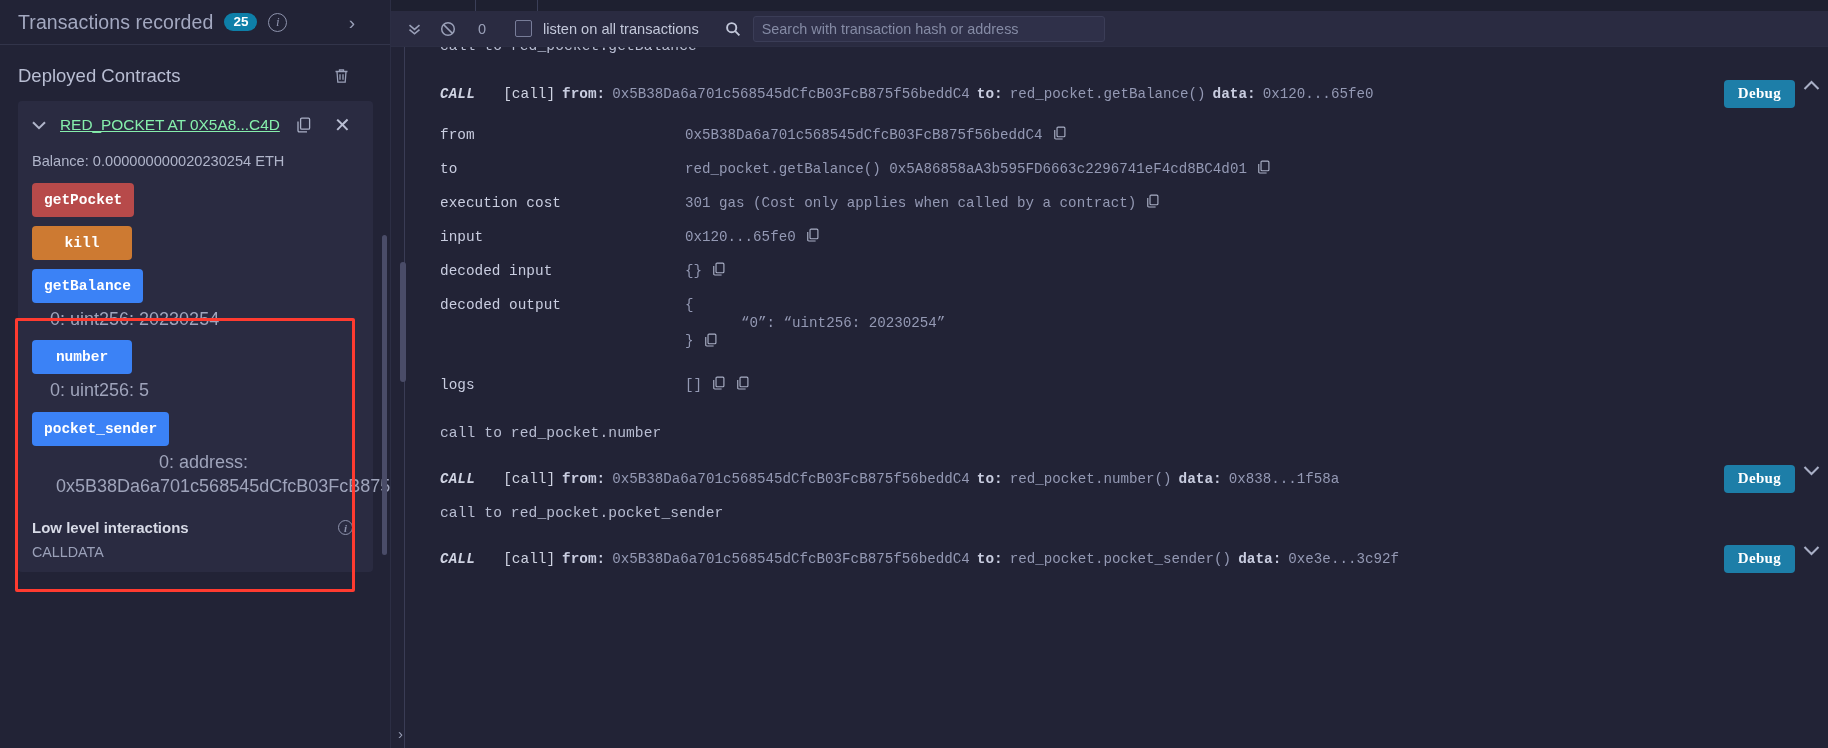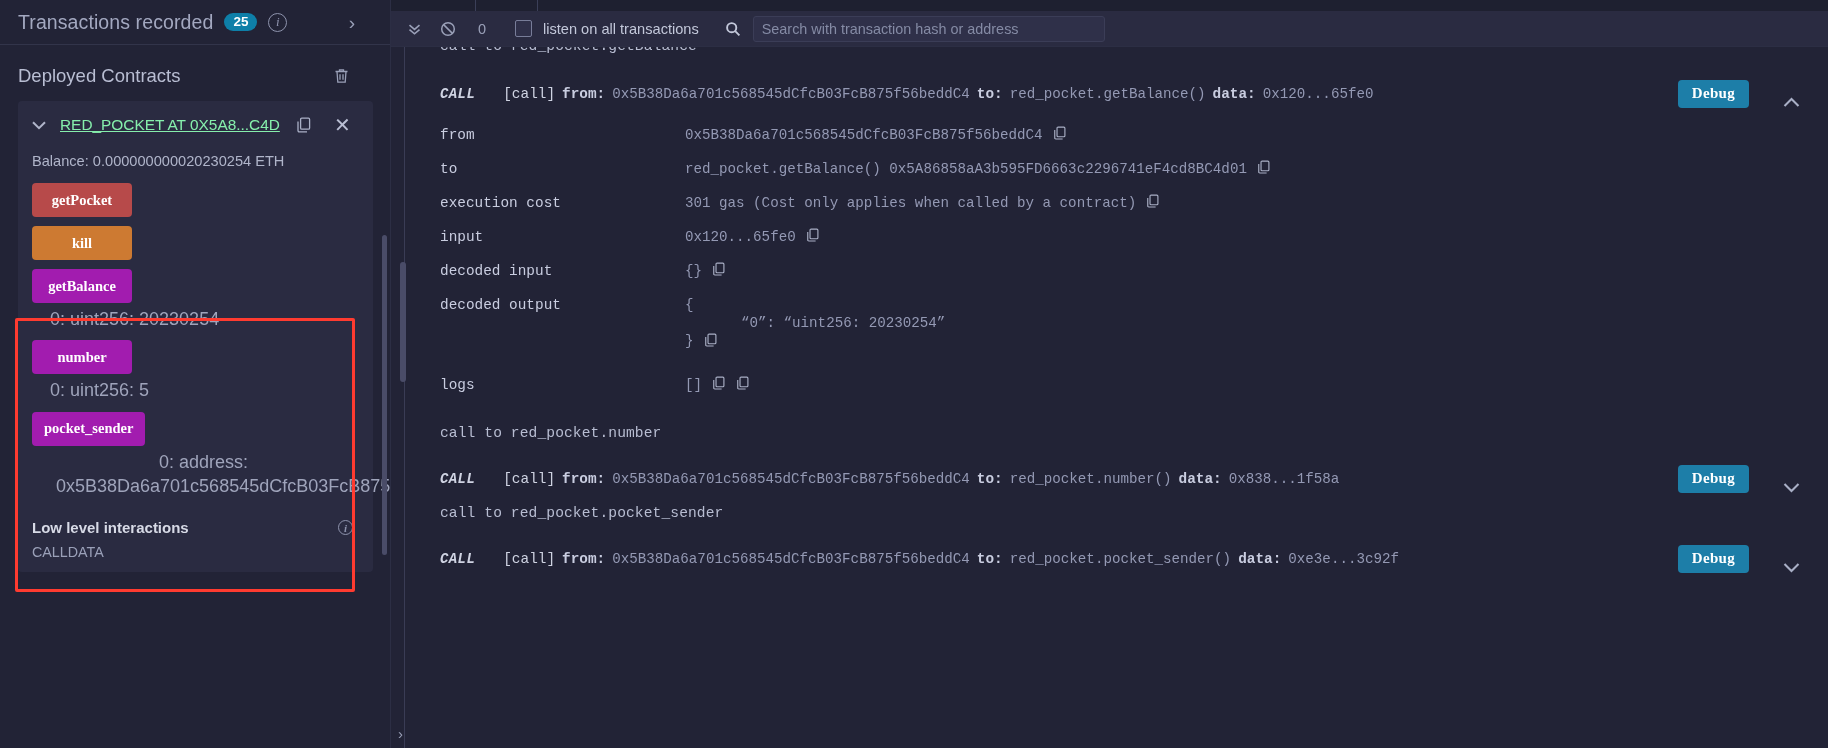--- a/index.html
+++ b/index.html
@@ -69,27 +69,27 @@
   }
   .copy-ic { color:#aab0c6; flex:0 0 auto; }
   .close-x { color:#b9bed3; font-size: 20px; line-height:1; margin-left: 8px; flex:0 0 auto;}
   .balance-row {
     font-size: 14.6px; color:#b0b5ca; padding: 6px 0 14px 14px;
   }
   .fn-btn {
     display:inline-flex; align-items:center; justify-content:center;
     border:none; border-radius:4px; color:#fff;
     font-size: 14.5px; font-weight: 700;
-    font-family:Liberation Serif, serif;
+    font-family:Liberation Mono, monospace;
     min-width: 100px; height: 34px; padding: 0 12px;
     white-space: nowrap; overflow:hidden;text-align:right;
   }
   .fn-red { background:#b74a4a; }
   .fn-orange { background:#cd7a32; }
-  .fn-blue { background:#a21caf; }
+  .fn-blue { background:#3b82f6; }
   .btn-wrap { padding-left: 14px; margin-bottom: 9px; }
   .btn-wrap.tight { margin-bottom: 4px; }
   .ret-val {
     font-size: 18px; color:#9fa4bb; padding-left: 32px; margin-bottom: 9px;
     line-height: 1.35;
   }
   .ret-val.addr { padding-left: 38px; padding-right: 22px; text-align:center; }
 
   .highlight-box {
     position:absolute;
@@ -182,21 +182,21 @@
   .lbl { color:#c9cde0; font-weight:700; font-size: 14.4px; }
   .val { color:#9499b4; font-size: 14.2px; }
   .sp { display:inline-block; width: 7px; }
 
   .debug-btn {
     background:#1d7ea8; color:#fff; border:none; border-radius:4px;
     font-family:"Liberation Serif", serif; font-weight:700; font-size: 15px;
     padding: 5px 14px 6px; letter-spacing: .3px;
   }
   .row-actions {
-    position:absolute; right: 28px; display:flex; align-items:flex-end; gap: 34px;
+    position:absolute; right: 8px; display:flex; align-items:flex-start; gap: 8px;
   }
   .chev-ic { color:#a9afc6; font-size: 17px; line-height:1; }
 
   .kv { display:flex; padding-left: 33px; min-height: 34px; align-items:flex-start; }
   .kv-key { width: 245px; flex:0 0 245px; color:#c9cde0; font-weight:400; font-size: 14.4px; }
   .kv-val { color:#9499b4; font-size: 14.2px; display:flex; align-items:flex-start; gap:10px; flex-wrap:wrap;}
   .kv-val .cp { color:#aab0c6; position:relative; top:-1px; }
 
   .decoded-block { display:flex; flex-direction:column; gap: 2px; }
   .decoded-indent { padding-left: 56px; }

